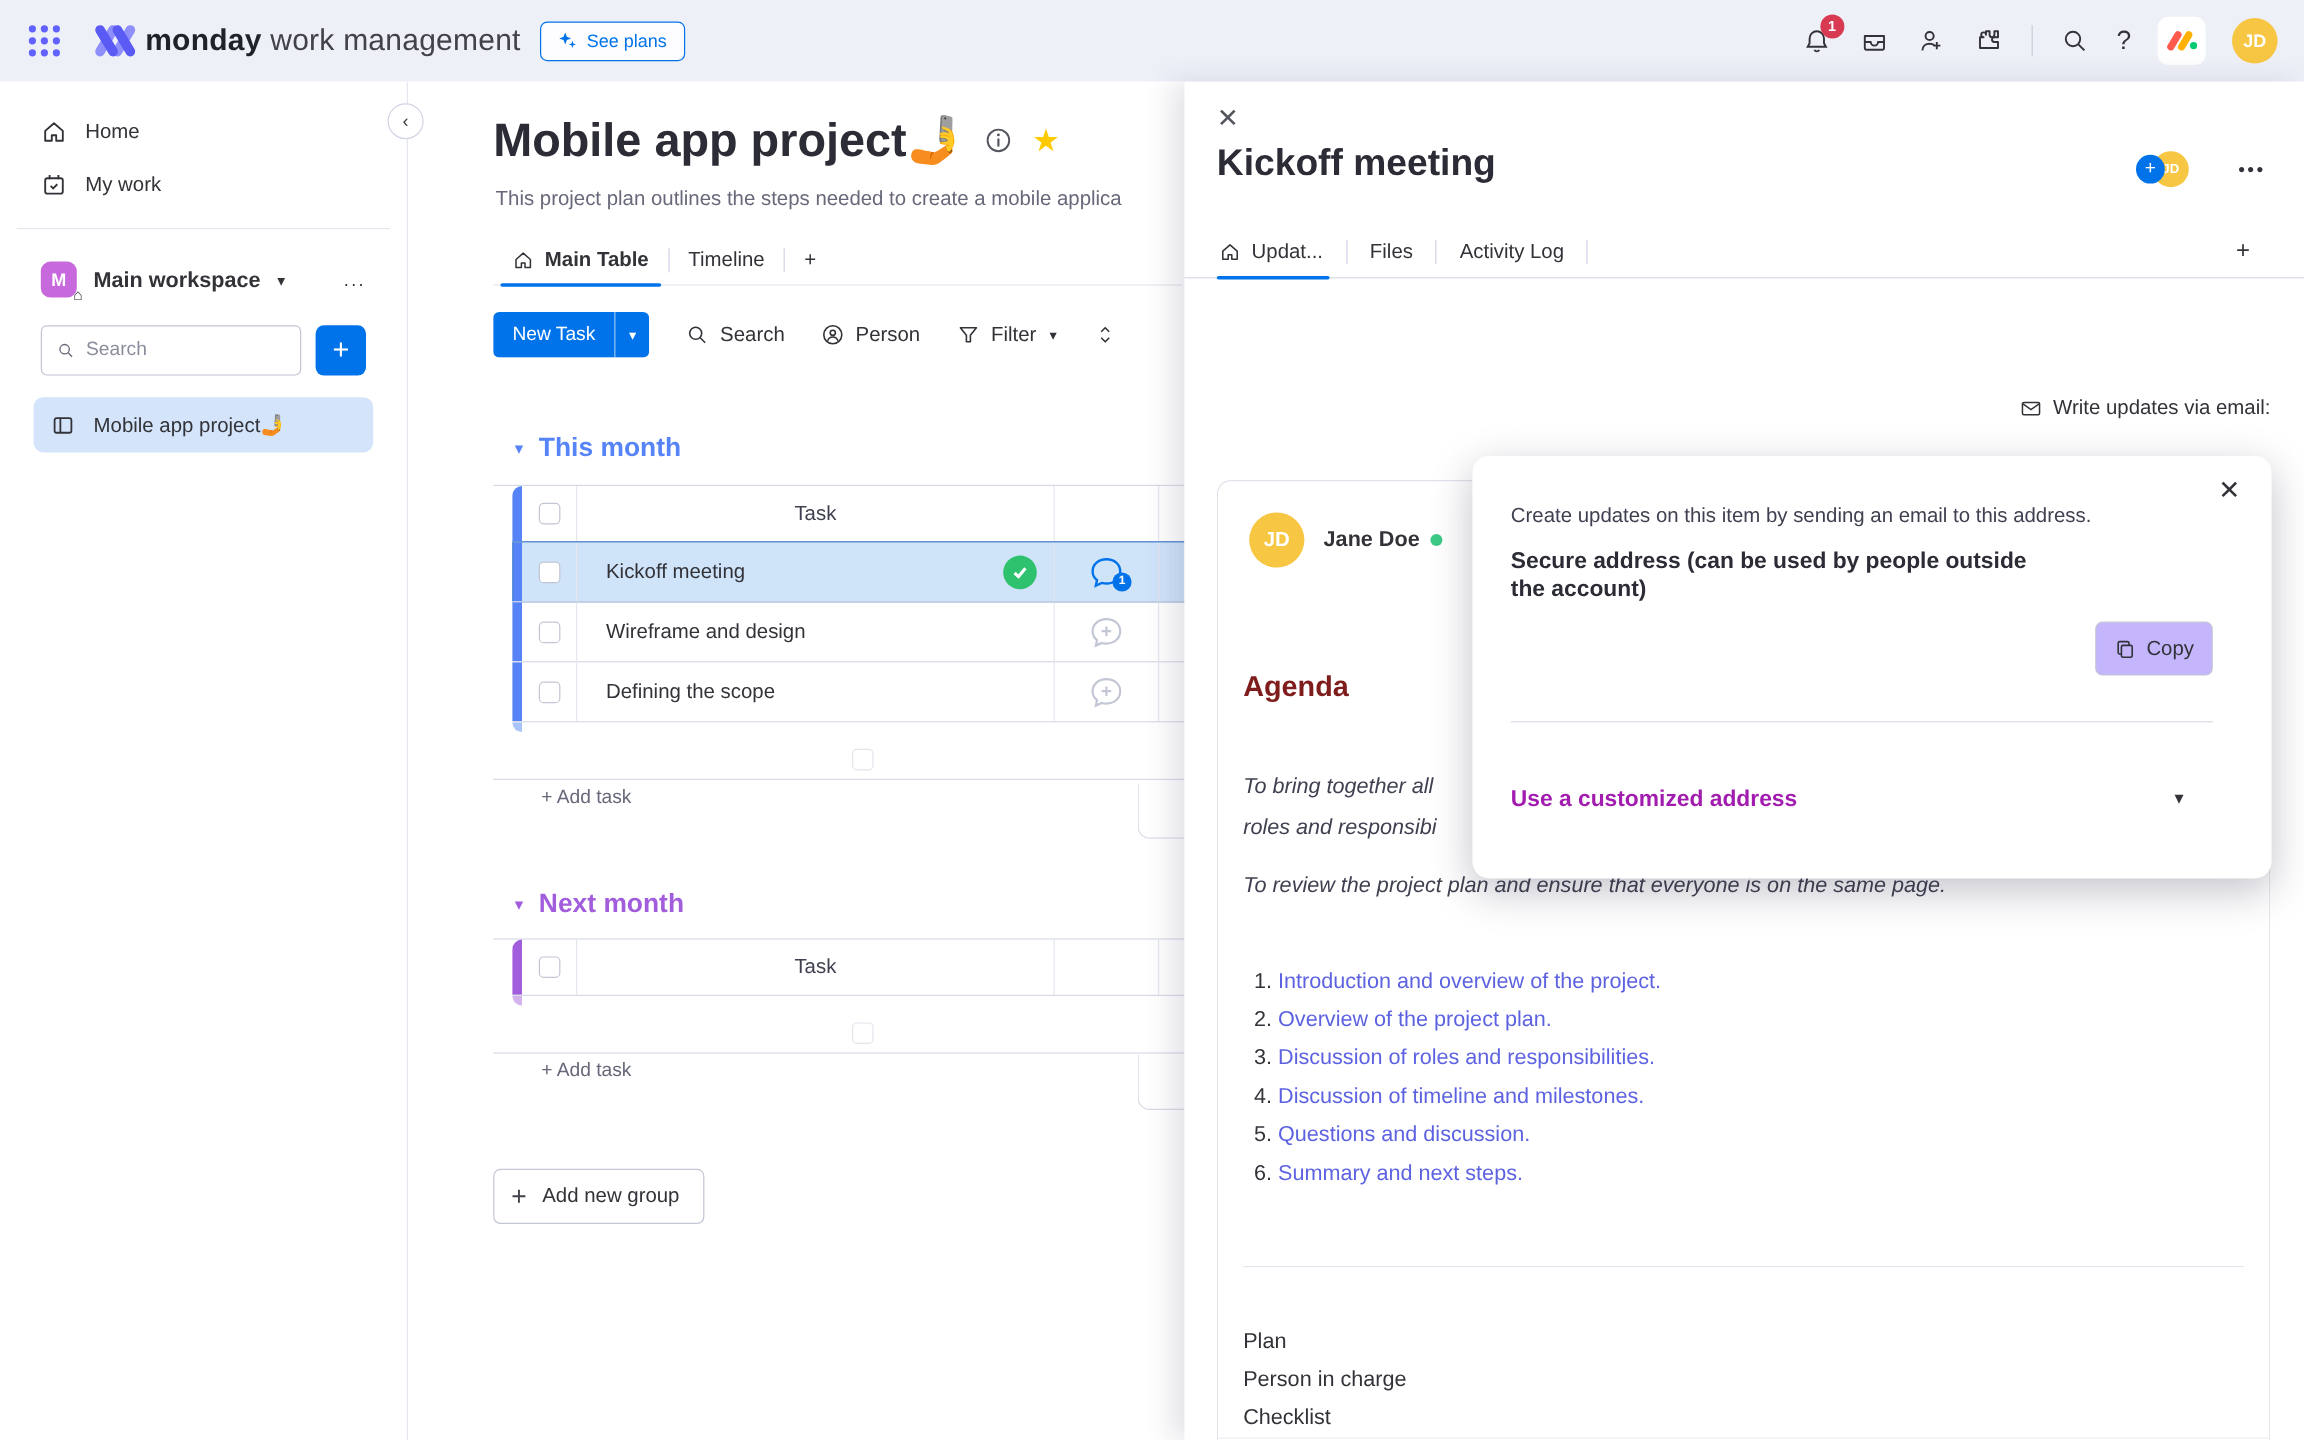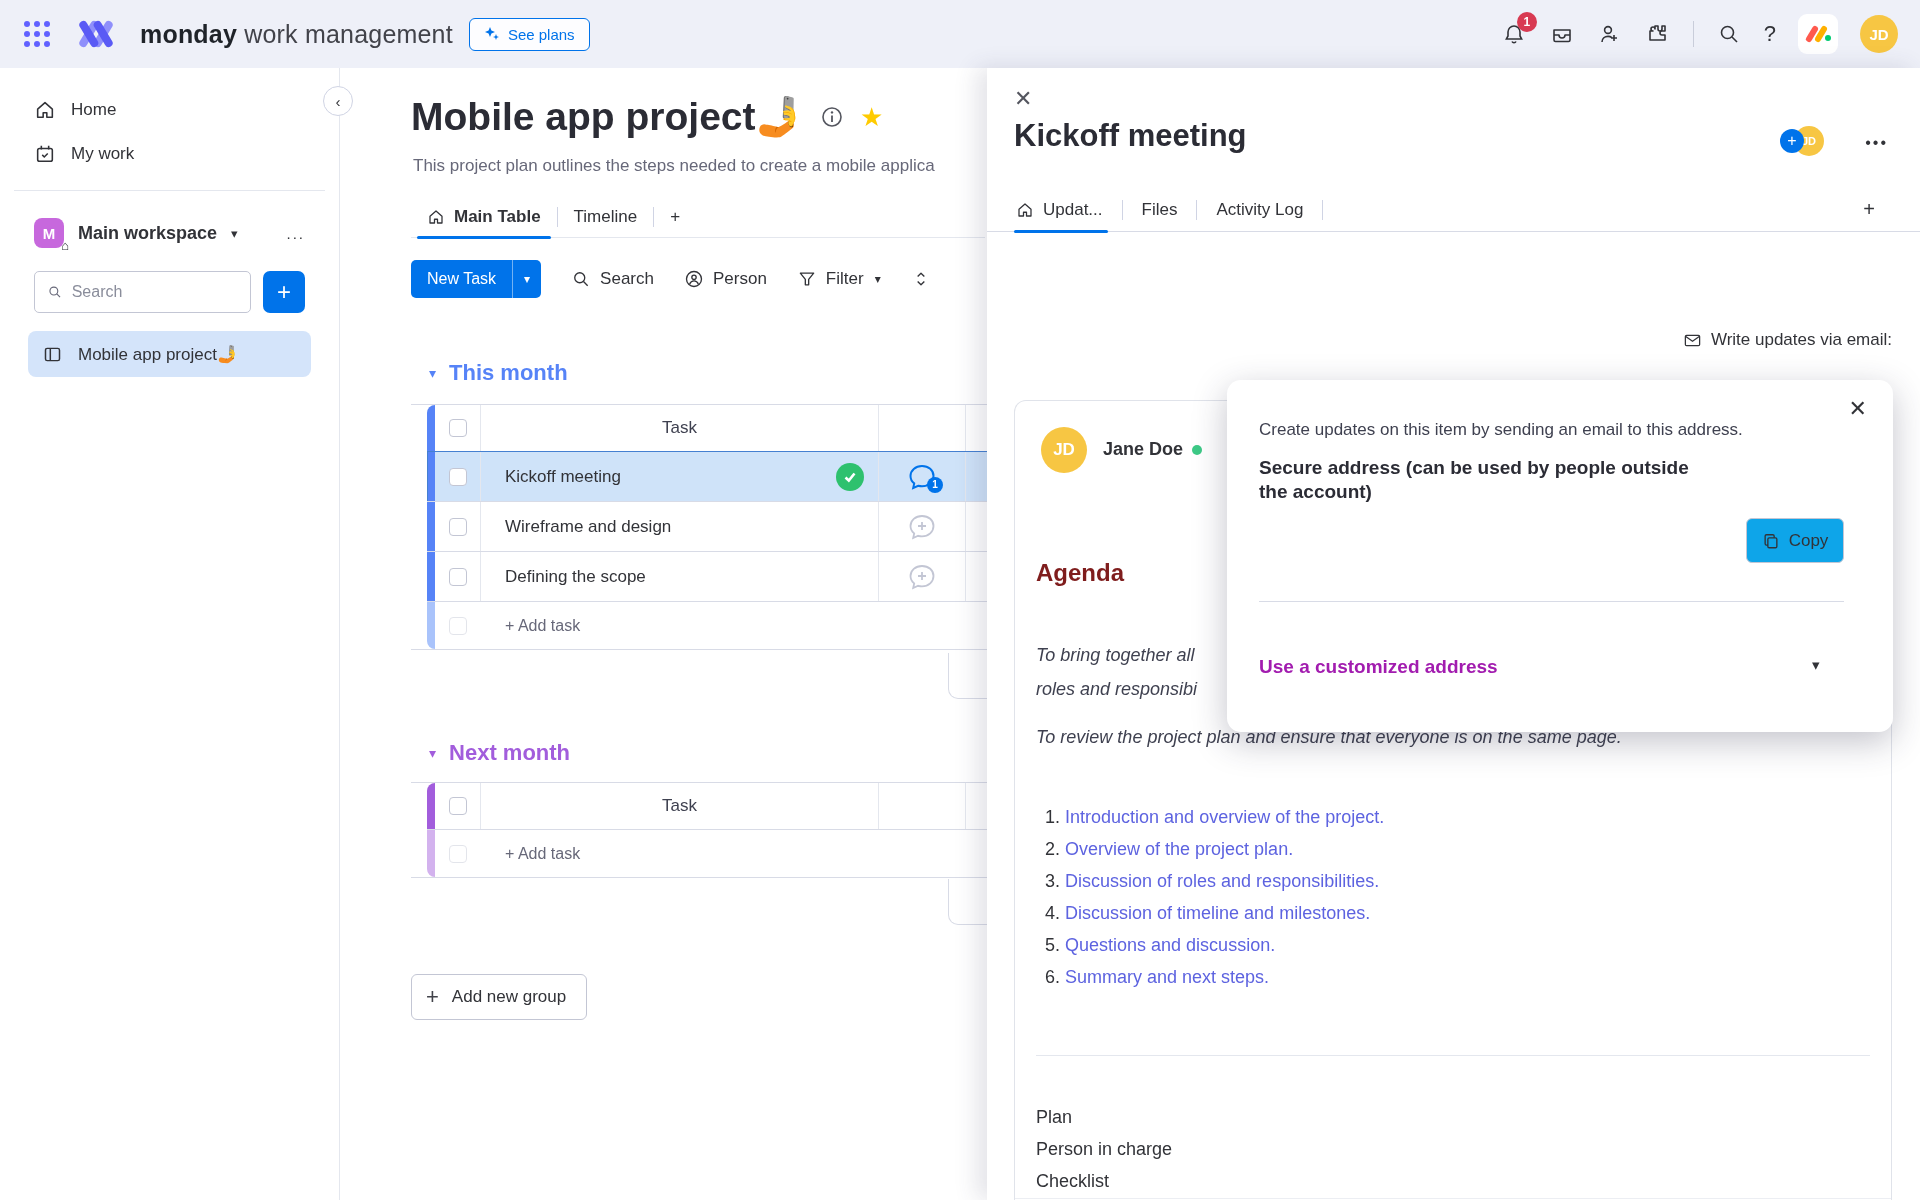--- a/index.html
+++ b/index.html
@@ -4,21 +4,21 @@
 <style>
   * { margin:0; padding:0; box-sizing:border-box; }
   html,body { width:1920px; height:1200px; }
   body { font-family:"Liberation Sans", sans-serif; color:#323338; background:#fff; overflow:hidden; }
   .stage { position:relative; width:1920px; height:1200px; background:#fff; }
 
   
   .topbar { position:absolute; left:0; top:0; width:1920px; height:68px; background:#eef0f8;
             display:flex; align-items:center; padding:0 22px; }
   .waffle { width:30px; height:30px; display:block; cursor:pointer; }
-  .brand { display:flex; align-items:center; margin-left:26px; gap:26px;text-align:right; }
+  .brand { display:flex; align-items:center; margin-left:26px; gap:7px;text-align:right; }
   .brand-logo { width:36px; height:30px; }
   .brand-text { font-size:25px; letter-spacing:.2px; white-space:nowrap; }
   .brand-text b { font-weight:700; color:#1f2329; }
   .brand-text span { font-weight:400; color:#42434a; }
   .see-plans { margin-left:16px; display:flex; align-items:center; gap:8px; border:1px solid #0073ea;
                border-radius:6px; padding:7px 14px; color:#0073ea; font-size:15px; background:#fdfdff; cursor:pointer; }
   .topbar-right { margin-left:auto; display:flex; align-items:center; gap:22px; }
   .tb-icon { width:26px; height:26px; position:relative; cursor:pointer; display:flex; align-items:center; justify-content:center; }
   .tb-icon svg { width:24px; height:24px; stroke:#323338; fill:none; stroke-width:1.6; }
   .badge { position:absolute; top:-9px; right:-10px; min-width:20px; height:20px; border-radius:10px;
@@ -99,21 +99,21 @@
   .row-selected { background:#cfe3f9; }
   .row-selected::after { content:""; position:absolute; inset:-1px 0 -1px 0; border:1px solid #4580d1; pointer-events:none; }
   .task-name { white-space:nowrap; overflow:hidden; }
   .spacer { flex:1; }
   .done-circle { width:28px; height:28px; border-radius:50%; background:#2ec16e; display:flex; align-items:center; justify-content:center; flex:0 0 28px; }
   .done-circle svg { width:14px; height:14px; stroke:#fff; stroke-width:2.6; fill:none; }
   .bubble { position:relative; width:30px; height:28px; cursor:pointer; }
   .bubble svg { width:30px; height:28px; }
   .bubble-badge { position:absolute; right:-6px; bottom:-2px; width:16px; height:16px; border-radius:50%;
                   background:#0073ea; color:#fff; font-size:10px; font-weight:700; display:flex; align-items:center; justify-content:center; }
-  .addtask-row { height:48px; }
+  .addtask-row { height:48px;flex-direction:column; }
   .addtask-row .checkbox { opacity:.45; }
   .addtask-label { display:flex; align-items:center; padding-left:24px; font-size:16px; color:#676879; cursor:pointer; flex:1; }
   .summary-sliver { position:absolute; width:90px; height:46px; background:#fff; border:1px solid #d8dbe6;
                     border-radius:0 0 0 10px; border-top:none; }
   .add-group-btn { position:absolute; left:70px; top:906px; display:flex; align-items:center; gap:13px; border:1px solid #c3c6d4;
                    background:#fff; border-radius:6px; padding:9px 20px 9px 14px; font-size:17px; color:#323338; cursor:pointer; }
   .add-group-btn .plus { font-size:22px; font-weight:400; color:#42434a; }
 
   
   .panel { position:absolute; left:987px; top:68px; width:933px; height:1132px; background:#fff;
@@ -158,21 +158,21 @@
 
   
   .popup { position:absolute; left:1227px; top:380px; width:666px; height:352px; background:#fff; border-radius:14px;
            box-shadow:0 10px 34px rgba(40,40,70,.28); z-index:10; }
   .popup-close { position:absolute; right:26px; top:16px; font-size:22px; color:#323338; cursor:pointer; }
   .popup-intro { position:absolute; left:32px; top:40px; font-size:17px; color:#3f4150; }
   .popup-heading { position:absolute; left:32px; top:76px; width:460px; font-size:19px; font-weight:700; color:#2b2c35; line-height:1.25; }
   .email-pill { position:absolute; left:32px; top:140px; width:390px; height:42px; background:#eef0f2; border-radius:5px;
                 display:flex; align-items:center; padding:0 18px; gap:10px; font-size:16px; color:#323338; white-space:nowrap; overflow:hidden; }
   .copy-btn { position:absolute; left:519px; top:138px; width:98px; height:45px; border:1px solid #c3c6d4; border-radius:6px;
-              background:#0ea5e9; display:flex; align-items:center; justify-content:center; gap:9px; font-size:17px; color:#323338; cursor:pointer; }
+              background:#c4b5fd; display:flex; align-items:center; justify-content:center; gap:9px; font-size:17px; color:#323338; cursor:pointer; }
   .copy-btn svg { width:18px; height:18px; stroke:#323338; fill:none; stroke-width:1.5; }
   .popup-divider { position:absolute; left:32px; top:221px; width:585px; height:1px; background:#d8dbe6; }
   .popup-custom { position:absolute; left:32px; top:276px; font-size:19px; font-weight:700; color:#a21caf; cursor:pointer; }
   .popup-chevron { position:absolute; left:585px; top:276px; font-size:15px; color:#323338; cursor:pointer; }
 </style>
 </head>
 <body>
 
 <div class="stage">
 

